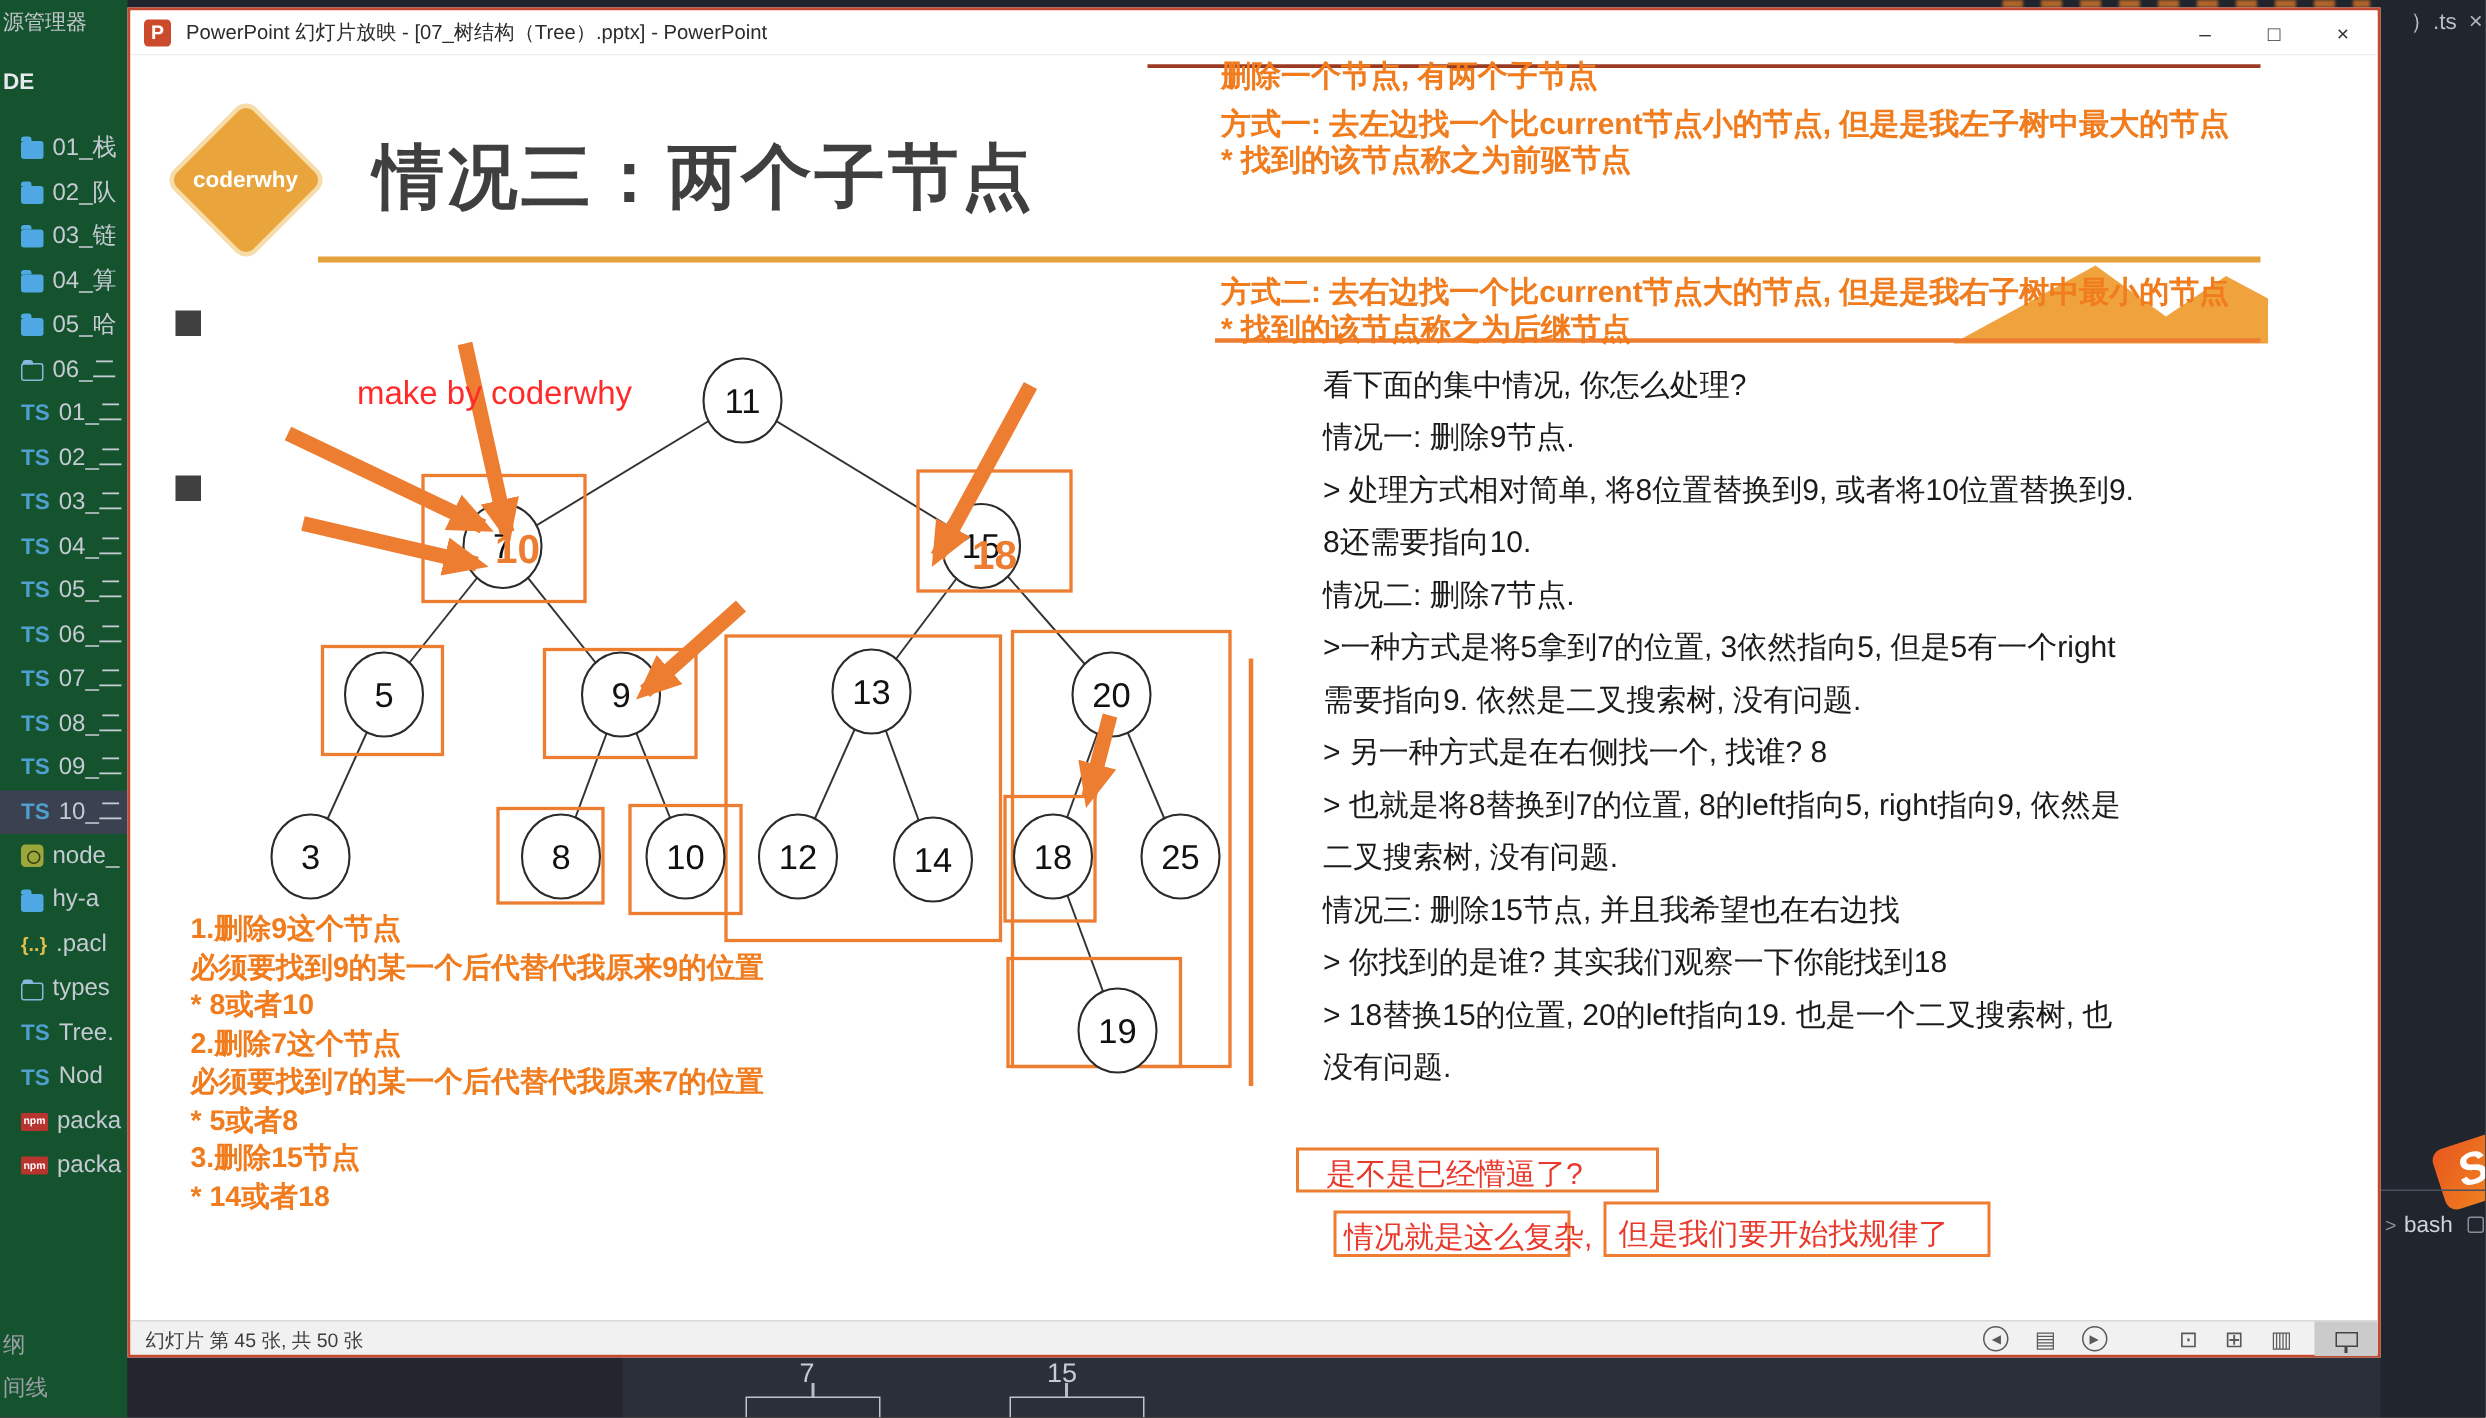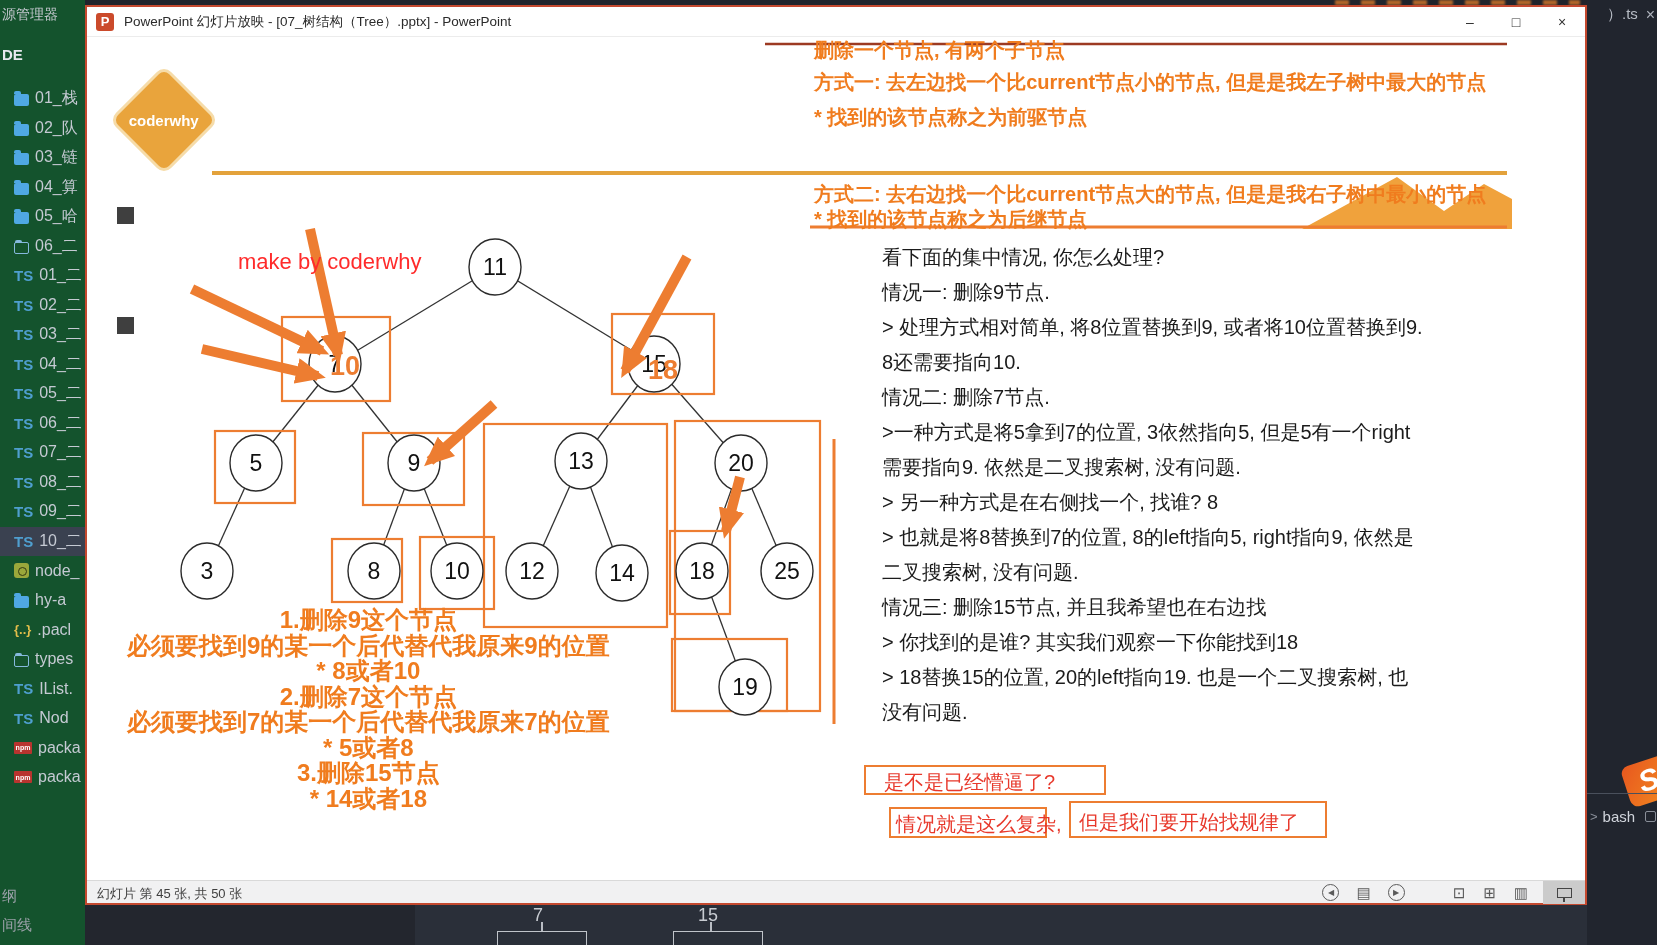--- a/index.html
+++ b/index.html
@@ -58,21 +58,21 @@
   .slide-title{position:absolute;left:162px;top:50px;font-size:47px;font-weight:bold;color:#3f3f3f;letter-spacing:2px;white-space:nowrap;}
   .diamond{position:absolute;left:38px;top:44px;width:78px;height:78px;background:#E9A43C;border:3px solid #F6DCA9;border-radius:10px;transform:rotate(45deg);display:flex;align-items:center;justify-content:center;}
   .diamond span{transform:rotate(-45deg);color:#fff;font-weight:bold;font-size:15px;}
   .bullet{position:absolute;width:17px;height:17px;background:#3f3f3f;}
   .watermark{position:absolute;left:126px;top:212px;font-size:22px;color:#FF2B2B;white-space:nowrap;margin-left:25px;}
 
   .note-orange{color:#F07C1E;font-weight:bold;font-size:20px;white-space:nowrap;}
   .top-notes{position:absolute;left:727px;top:0;width:775px;}
   .top-note{position:absolute;left:0;}
   .left-notes{position:absolute;left:40px;top:570px;}
-  .left-note{height:25.5px;font-size:24px;line-height:25.5px;text-align:center;}
+  .left-note{height:25.5px;font-size:19px;line-height:25.5px;}
   .right-notes{position:absolute;left:795px;top:203px;width:625px;}
   .right-note{height:35px;line-height:35px;font-size:20px;color:#1b1b1b;white-space:nowrap;}
 
   .red-note{position:absolute;color:#E8392C;font-size:20px;white-space:nowrap;}
   .obox{position:absolute;border:2.5px solid #ED7D31;}
 
   .statusbar{flex:0 0 auto;height:23px;background:#F1F1F2;border-top:1px solid #d9d9d9;position:relative;display:flex;align-items:flex-end;}
   .status-text{margin-left:10px;font-size:13px;color:#3f3f3f;white-space:nowrap;}
   .sb-icons{position:absolute;right:0;top:0;height:23px;display:flex;align-items:center;}
   .sb-btn{color:#5a5a5a;font-size:13px;text-align:center;}
@@ -166,21 +166,21 @@
         <div class="file-row">
           <span class="ic ic-braces">{..}</span>
           <span class="file-label">.pacl</span>
         </div>
         <div class="file-row">
           <span class="ic ic-folder outline"></span>
           <span class="file-label">types</span>
         </div>
         <div class="file-row">
           <span class="ic ic-ts">TS</span>
-          <span class="file-label">IList.</span>
+          <span class="file-label">Tree.</span>
         </div>
         <div class="file-row">
           <span class="ic ic-ts">TS</span>
           <span class="file-label">Nod</span>
         </div>
         <div class="file-row">
           <span class="ic ic-npm">npm</span>
           <span class="file-label">packa</span>
         </div>
         <div class="file-row">
@@ -300,28 +300,29 @@
           <line x1="407" y1="367" x2="343" y2="424" stroke="#ED7D31" stroke-width="10" marker-end="url(#ah)"></line>
           <line x1="600" y1="220" x2="538" y2="334" stroke="#ED7D31" stroke-width="10" marker-end="url(#ah)"></line>
           <line x1="653" y1="440" x2="639" y2="494" stroke="#ED7D31" stroke-width="10" marker-end="url(#ah)"></line>
           <text x="258" y="329" text-anchor="middle" dominant-baseline="central" font-size="27" font-weight="bold" fill="#ED7D31">10</text>
           <text x="576" y="333" text-anchor="middle" dominant-baseline="central" font-size="27" font-weight="bold" fill="#ED7D31">18</text>
         </svg>
 
       <div class="diamond">
           <span>coderwhy</span>
         </div>
+      <div class="slide-title">情况三：两个子节点</div>
       <div class="bullet" style="left:30px;top:170px;"></div>
       <div class="bullet" style="left:30px;top:280px;"></div>
       <div class="watermark">make by coderwhy</div>
 
       <div class="top-notes" id="top-notes">
           <div class="top-note note-orange" style="top: 0px;">删除一个节点, 有两个子节点</div>
           <div class="top-note note-orange" style="top: 32px;">方式一: 去左边找一个比current节点小的节点, 但是是我左子树中最大的节点</div>
-          <div class="top-note note-orange" style="top: 67px;">* 找到的该节点称之为前驱节点</div>
+          <div class="top-note note-orange" style="top: 56px;">* 找到的该节点称之为前驱节点</div>
           <div class="top-note note-orange" style="top: 144px;">方式二: 去右边找一个比current节点大的节点, 但是是我右子树中最小的节点</div>
           <div class="top-note note-orange" style="top: 169px;">* 找到的该节点称之为后继节点</div>
         </div>
       <div class="left-notes" id="left-notes">
           <div class="left-note note-orange">1.删除9这个节点</div>
           <div class="left-note note-orange">必须要找到9的某一个后代替代我原来9的位置</div>
           <div class="left-note note-orange">* 8或者10</div>
           <div class="left-note note-orange">2.删除7这个节点</div>
           <div class="left-note note-orange">必须要找到7的某一个后代替代我原来7的位置</div>
           <div class="left-note note-orange">* 5或者8</div>

